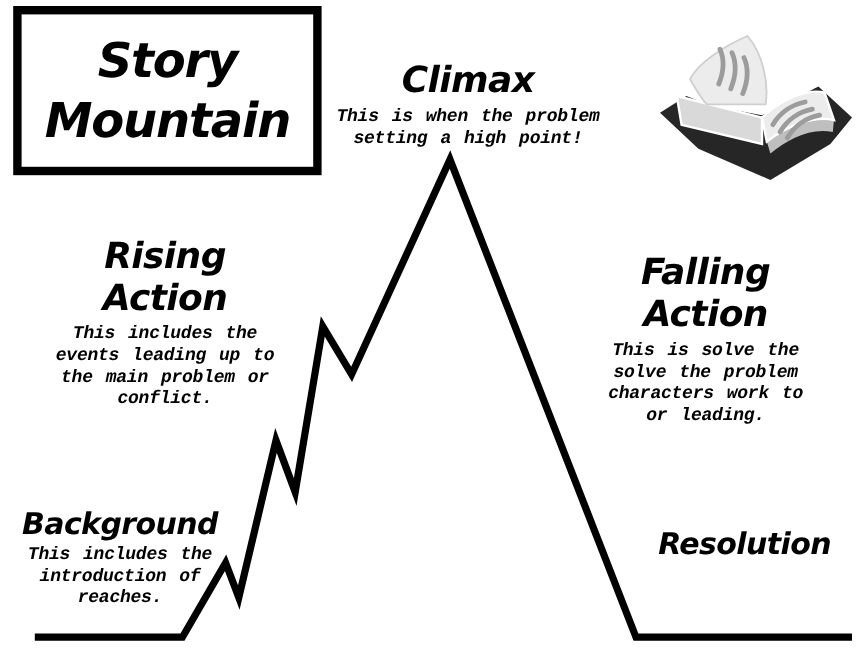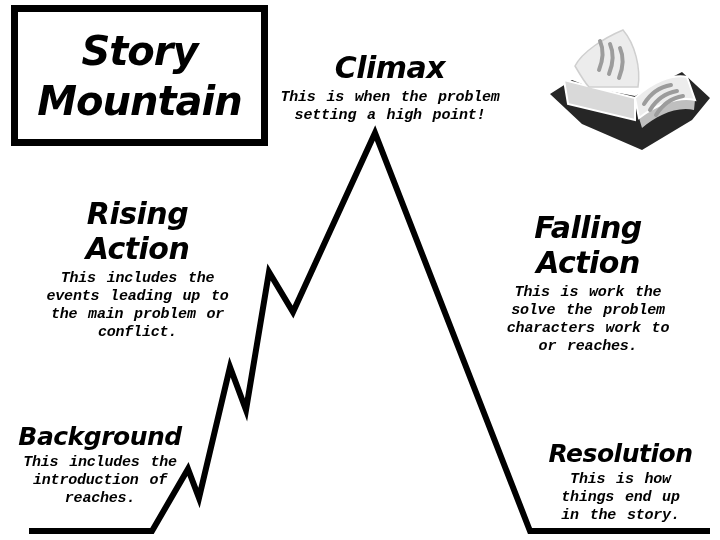--- a/index.html
+++ b/index.html
@@ -81,38 +81,33 @@
       <div>conflict.</div>
     </div>
   </section>
 
   <section class="label sec-falling">
     <div class="heading">
       <div>Falling</div>
       <div>Action</div>
     </div>
     <div class="body">
-      <div>This is work the</div>
+      <div>This is solve the</div>
       <div>solve the problem</div>
       <div>characters work to</div>
-      <div>or reaches.</div>
+      <div>or leading.</div>
     </div>
   </section>
 
   <section class="label sec-background">
     <div class="heading small">Background</div>
     <div class="body">
       <div>This includes the</div>
       <div>introduction of</div>
       <div>reaches.</div>
     </div>
   </section>
 
   <section class="label sec-resolution">
     <div class="heading small">Resolution</div>
-    <div class="body">
-      <div>This is how</div>
-      <div>things end up</div>
-      <div>in the story.</div>
-    </div>
   </section>
 
 </div>
 
 </body></html>

